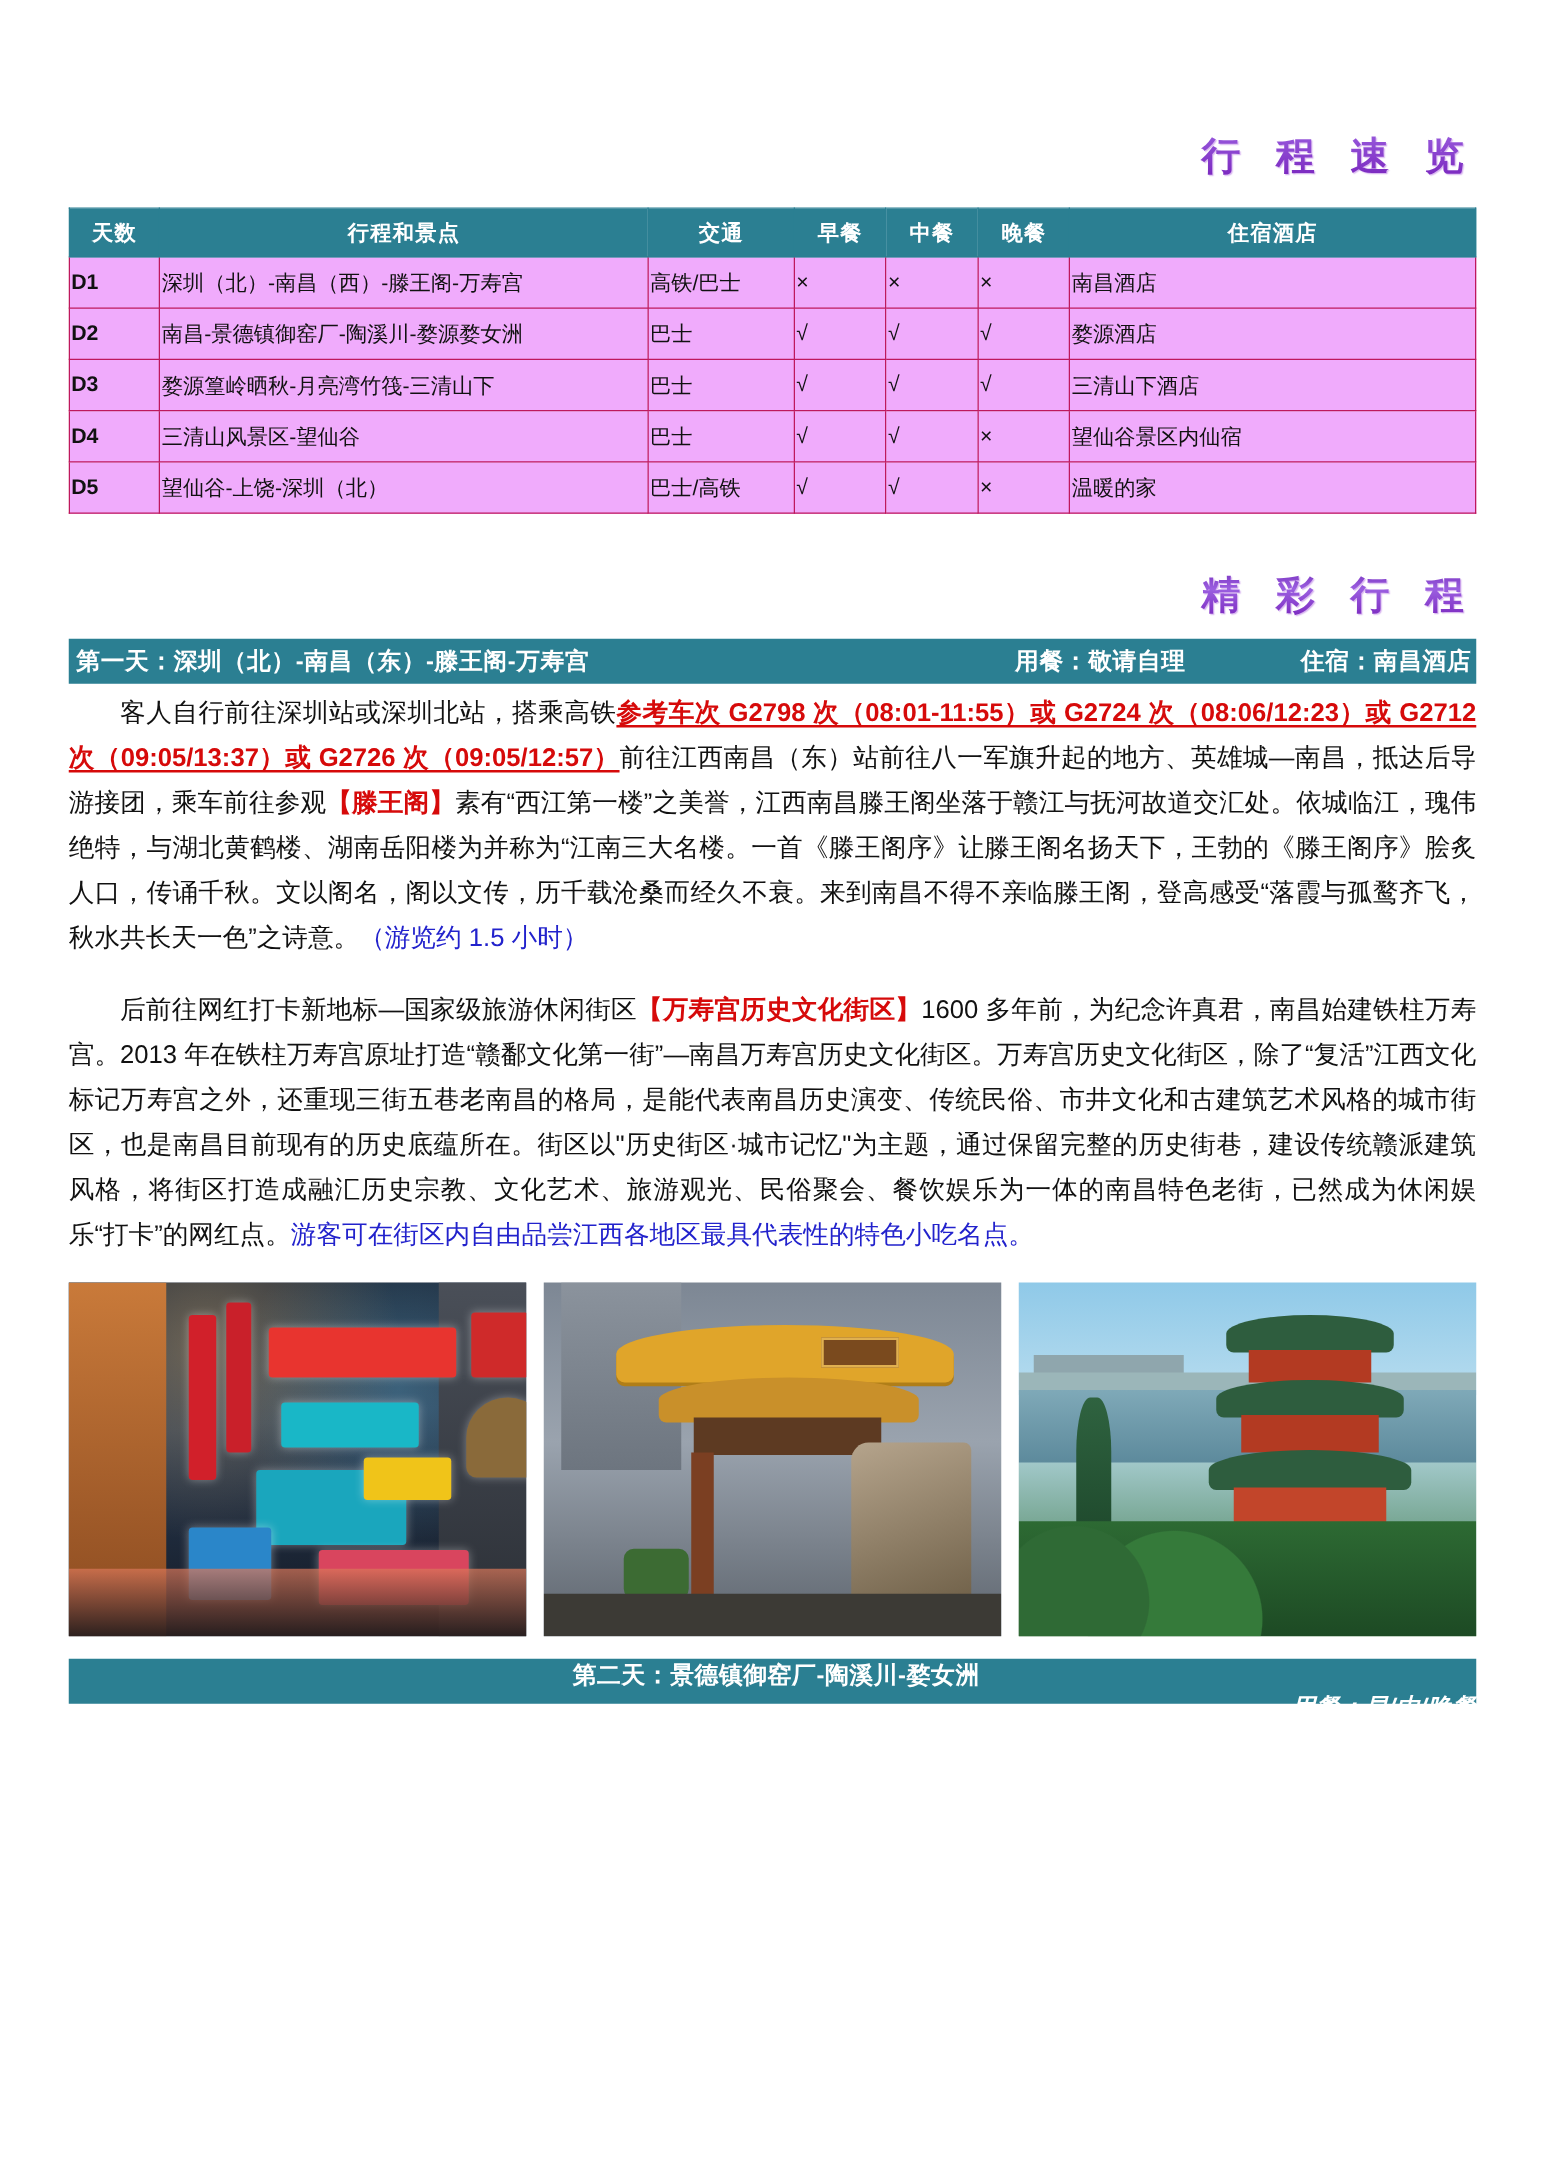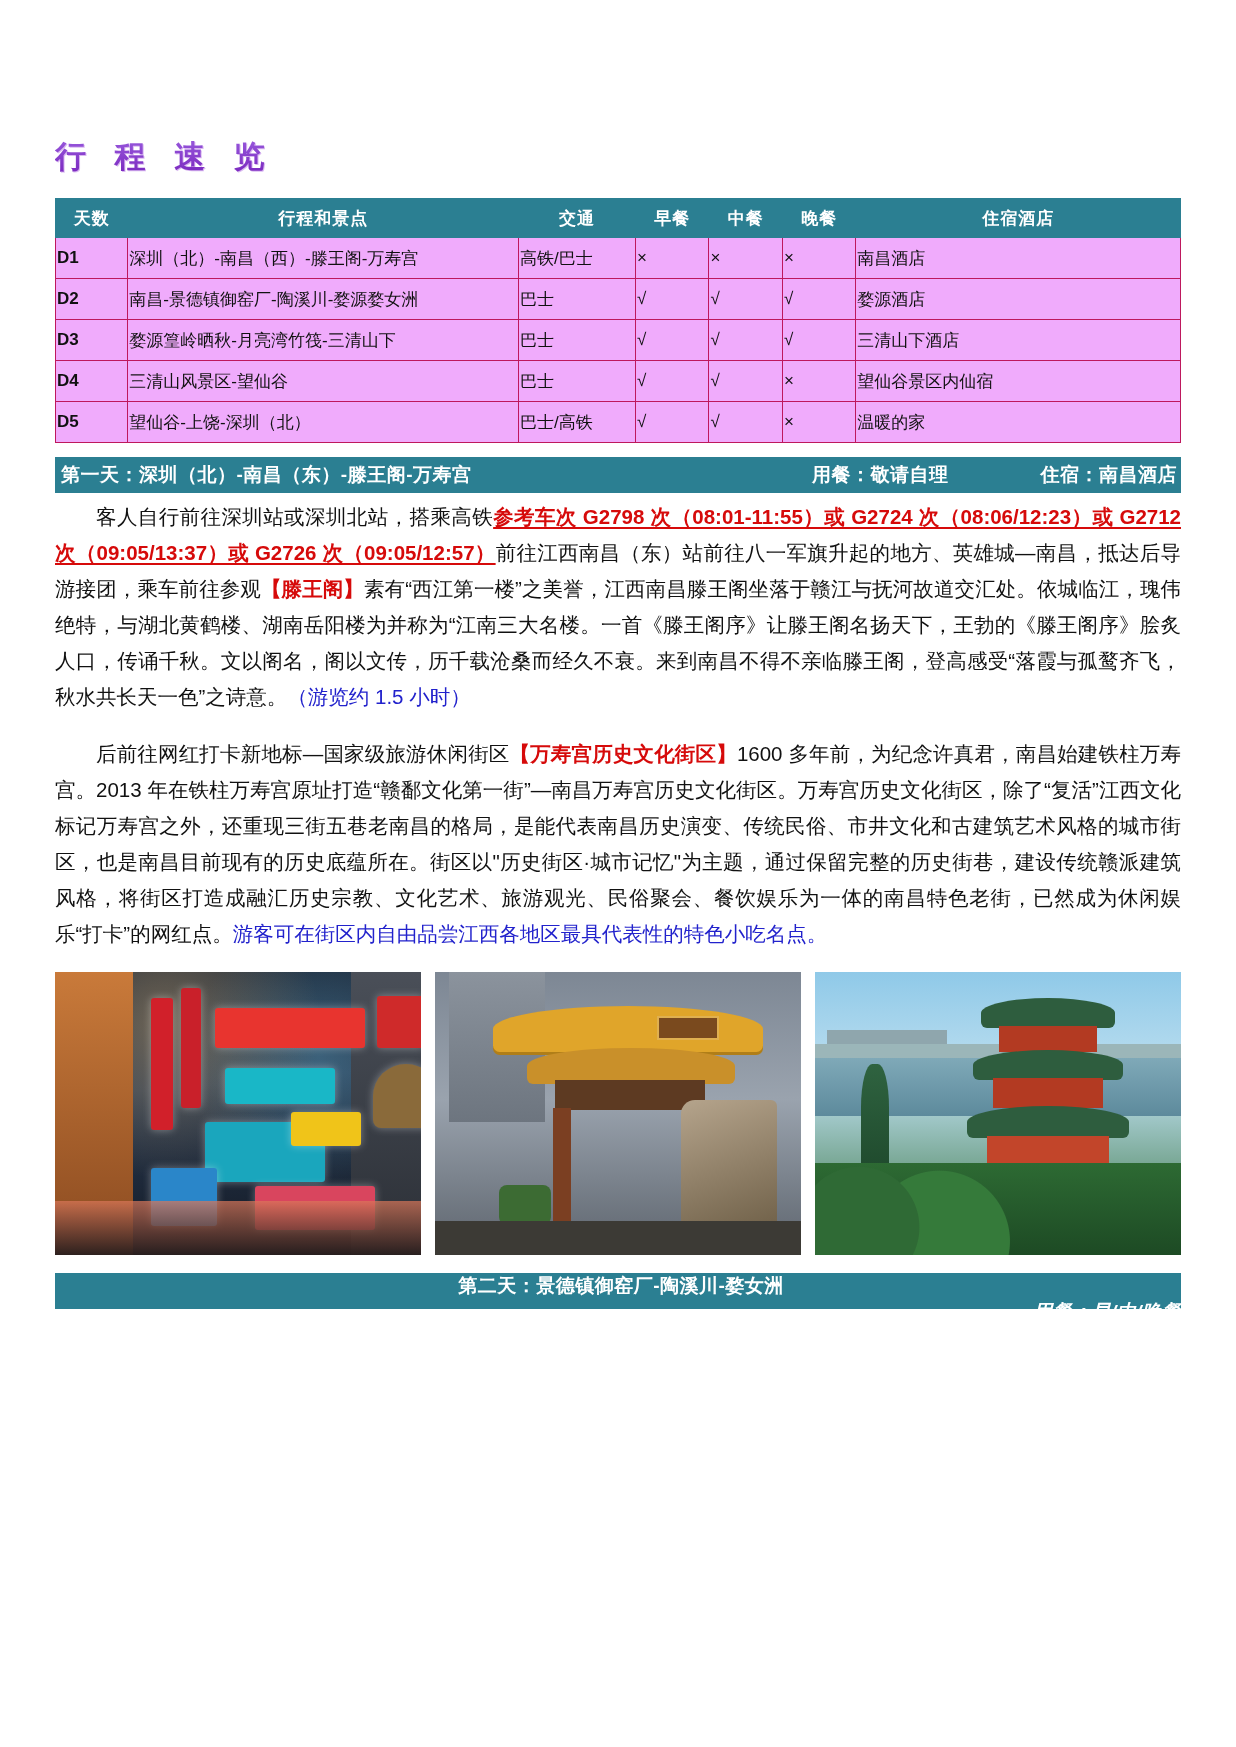--- a/index.html
+++ b/index.html
@@ -15,32 +15,31 @@
   }
   .page {
     position: relative;
     width: 1236px;
     height: 1747px;
     padding: 0 55px;
   }
 
   
   .section-title {
-    text-align: left;
+    text-align: right;
     font-weight: bold;
     font-size: 31px;
     letter-spacing: 10px;
     background-image: linear-gradient(180deg, #8e3fd4 0%, #6a1fb0 45%, #9b5fe0 70%, #7722bb 100%);
     -webkit-background-clip: text;
     background-clip: text;
     color: transparent;
     -webkit-text-fill-color: transparent;
     text-shadow: 0 0 0 rgba(0,0,0,0);
     filter: drop-shadow(1px 1px 0px #d9b8f0);
-    margin-top: 32px;
   }
   #title-1 { padding-top: 104px; }
   #title-2 { padding-top: 44px; }
 
   
   .overview-wrap { margin-top: 20px; }
   table.overview {
     width: 1126px;
     border-collapse: collapse;
     table-layout: fixed;
@@ -278,20 +277,21 @@
           <td>巴士/高铁</td>
           <td>√</td>
           <td>√</td>
           <td>×</td>
           <td>温暖的家</td>
         </tr>
       </tbody>
     </table>
   </div>
 
+  <div id="title-2" class="section-title">精 彩 行 程</div>
 
   <div class="day-banner">
     <span class="b-route">第一天：深圳（北）-南昌（东）-滕王阁-万寿宫</span>
     <span class="b-meal">用餐：敬请自理</span>
     <span class="b-stay">住宿：南昌酒店</span>
   </div>
 
   <p class="para">
     <span>客人自行前往深圳站或深圳北站，搭乘高铁</span><span class="red-train">参考车次 G2798 次（08:01-11:55）或 G2724 次（08:06/12:23）或 G2712 次（09:05/13:37）或 G2726 次（09:05/12:57）</span><span>前往江西南昌（东）站前往八一军旗升起的地方、英雄城—南昌，抵达后导游接团，乘车前往参观</span><span class="red-bold">【滕王阁】</span><span>素有“西江第一楼”之美誉，江西南昌滕王阁坐落于赣江与抚河故道交汇处。依城临江，瑰伟绝特，与湖北黄鹤楼、湖南岳阳楼为并称为“江南三大名楼。一首《滕王阁序》让滕王阁名扬天下，王勃的《滕王阁序》脍炙人口，传诵千秋。文以阁名，阁以文传，历千载沧桑而经久不衰。来到南昌不得不亲临滕王阁，登高感受“落霞与孤鹜齐飞，秋水共长天一色”之诗意。</span><span class="blue">（游览约 1.5 小时）</span>
   </p>

